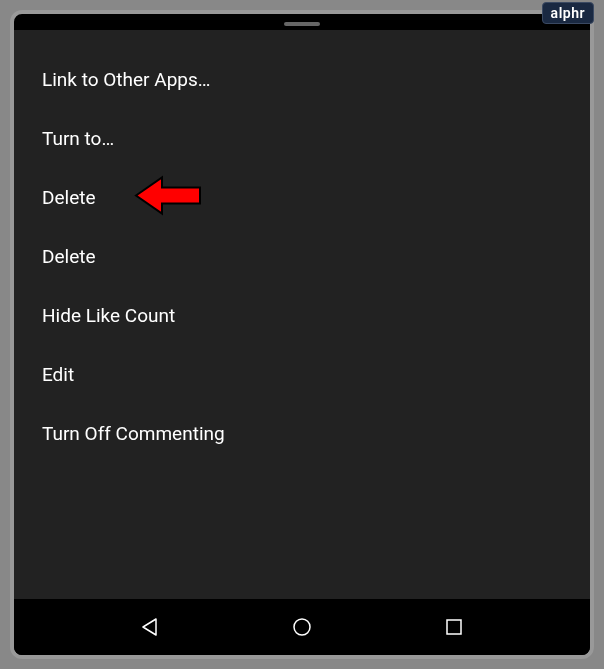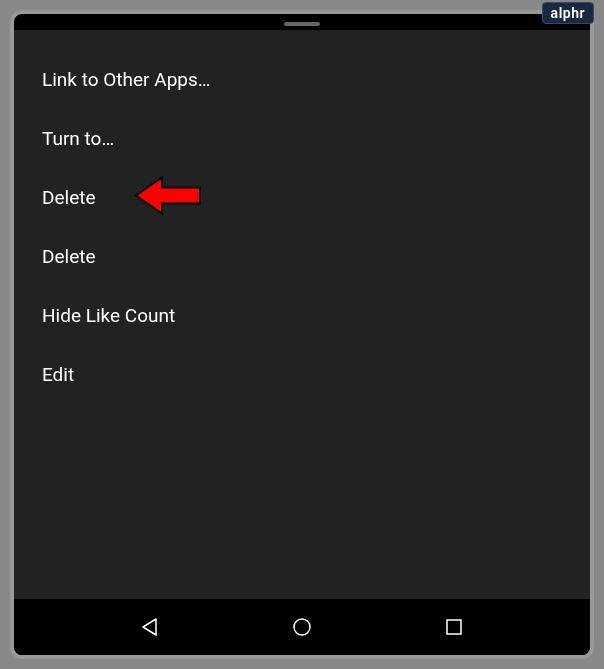--- a/index.html
+++ b/index.html
@@ -113,20 +113,23 @@
     </div>
     <div class="menu-item">
       <span>Delete</span>
     </div>
     <div class="menu-item">
       <span>Hide Like Count</span>
     </div>
     <div class="menu-item">
       <span>Edit</span>
     </div>
+    <div class="menu-item">
+      <span>Turn Off Commenting</span>
+    </div>
   </div>
 
   <div class="nav-bar">
     <div class="nav-button">
       <svg width="22" height="22" viewBox="0 0 22 22">
         <path d="M 17 3 L 4 11 L 17 19 Z" fill="none" stroke="#fff" stroke-width="1.5" stroke-linejoin="round"></path>
       </svg>
     </div>
     <div class="nav-button">
       <svg width="22" height="22" viewBox="0 0 22 22">

